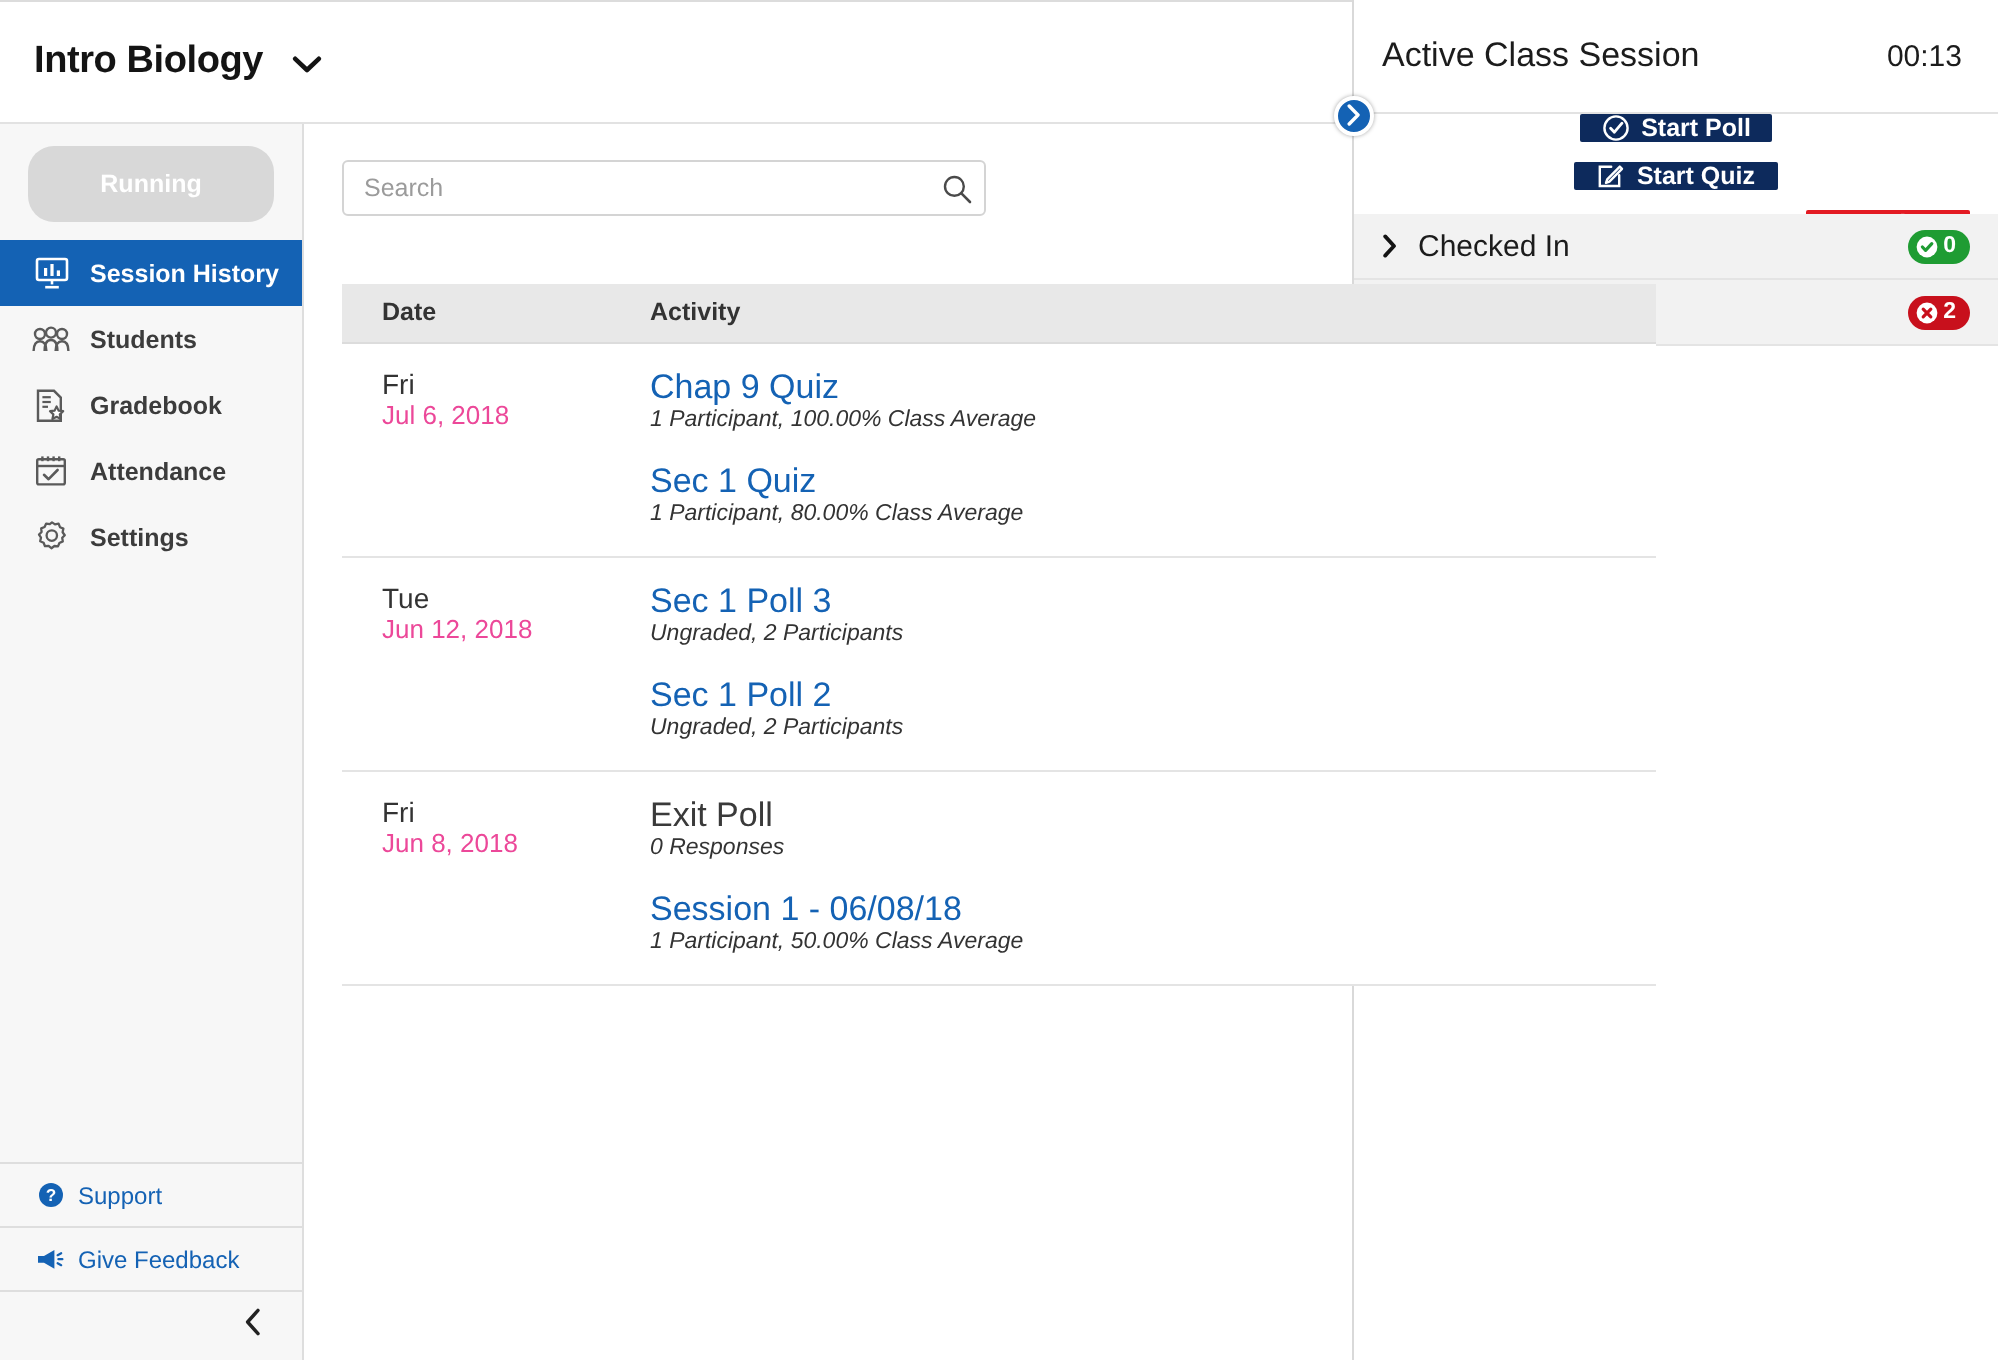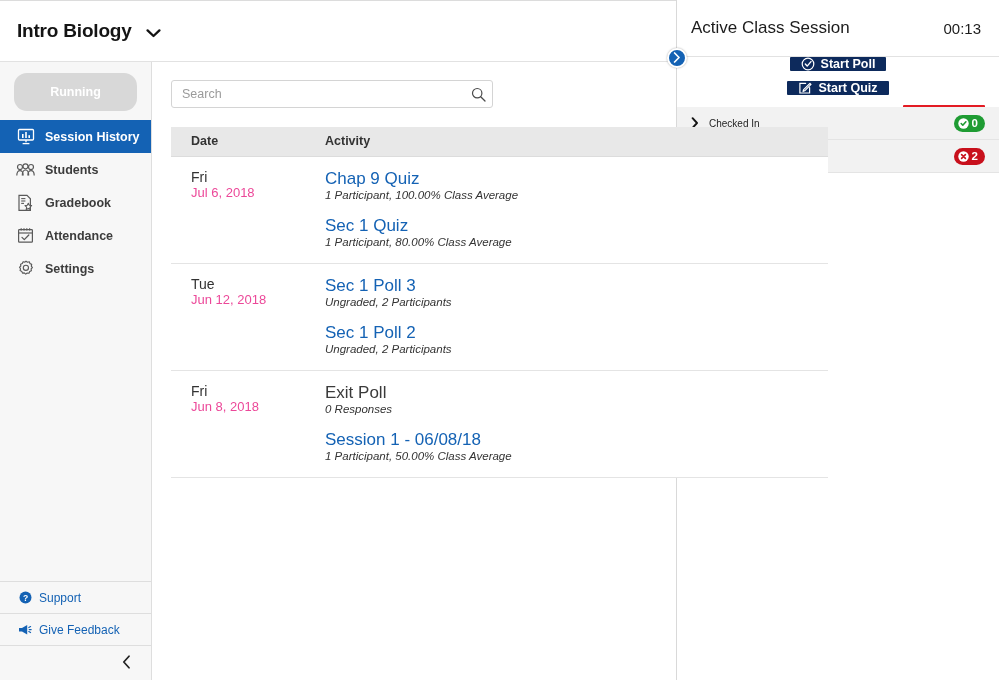--- a/index.html
+++ b/index.html
@@ -75,21 +75,21 @@
   }
 
   
   .content {
     flex: 1; min-width: 0; background: #ffffff;
     padding: 18px 0 0 19px;
     position: relative;
   }
   .search-wrap {
     width: 322px; height: 28px; position: relative;
-    margin-bottom: 19px;
+    margin-bottom: 34px;
   }
   .search-input {
     width: 100%; height: 100%;
     border: 1px solid #d4d4d4; border-radius: 3px;
     padding: 0 30px 0 10px;
     font-family: "Liberation Sans", sans-serif; font-size: 12.5px;
     color: #333; background: #fff; outline: none;
   }
   .search-input::placeholder { color: #9b9b9b; }
   .search-btn {
@@ -151,21 +151,21 @@
   .btn .ic { display: flex; align-items: center; }
 
   .check-row {
     height: 33px; display: flex; align-items: center;
     padding: 0 14px 0 14px;
     background: #f2f2f2;
     border-bottom: 1px solid #e4e4e4;
     cursor: pointer;
   }
   .check-row .caret { width: 16px; display:flex; align-items:center; }
-  .check-label { font-size: 10px; color: #1c1c1c; margin-left: 2px; }
+  .check-label { font-size: 15px; color: #1c1c1c; margin-left: 2px; }
   .pill {
     margin-left: auto; display: inline-flex; align-items: center; gap: 3px;
     height: 17px; border-radius: 9px; padding: 0 7px 0 4px;
     color: #ffffff; font-size: 11.5px; font-weight: bold;
   }
   .pill.green { background: #1f9c33; }
   .pill.red { background: #c8101c; }
   .rp-body { flex: 1; background: #ffffff; }
 
   

